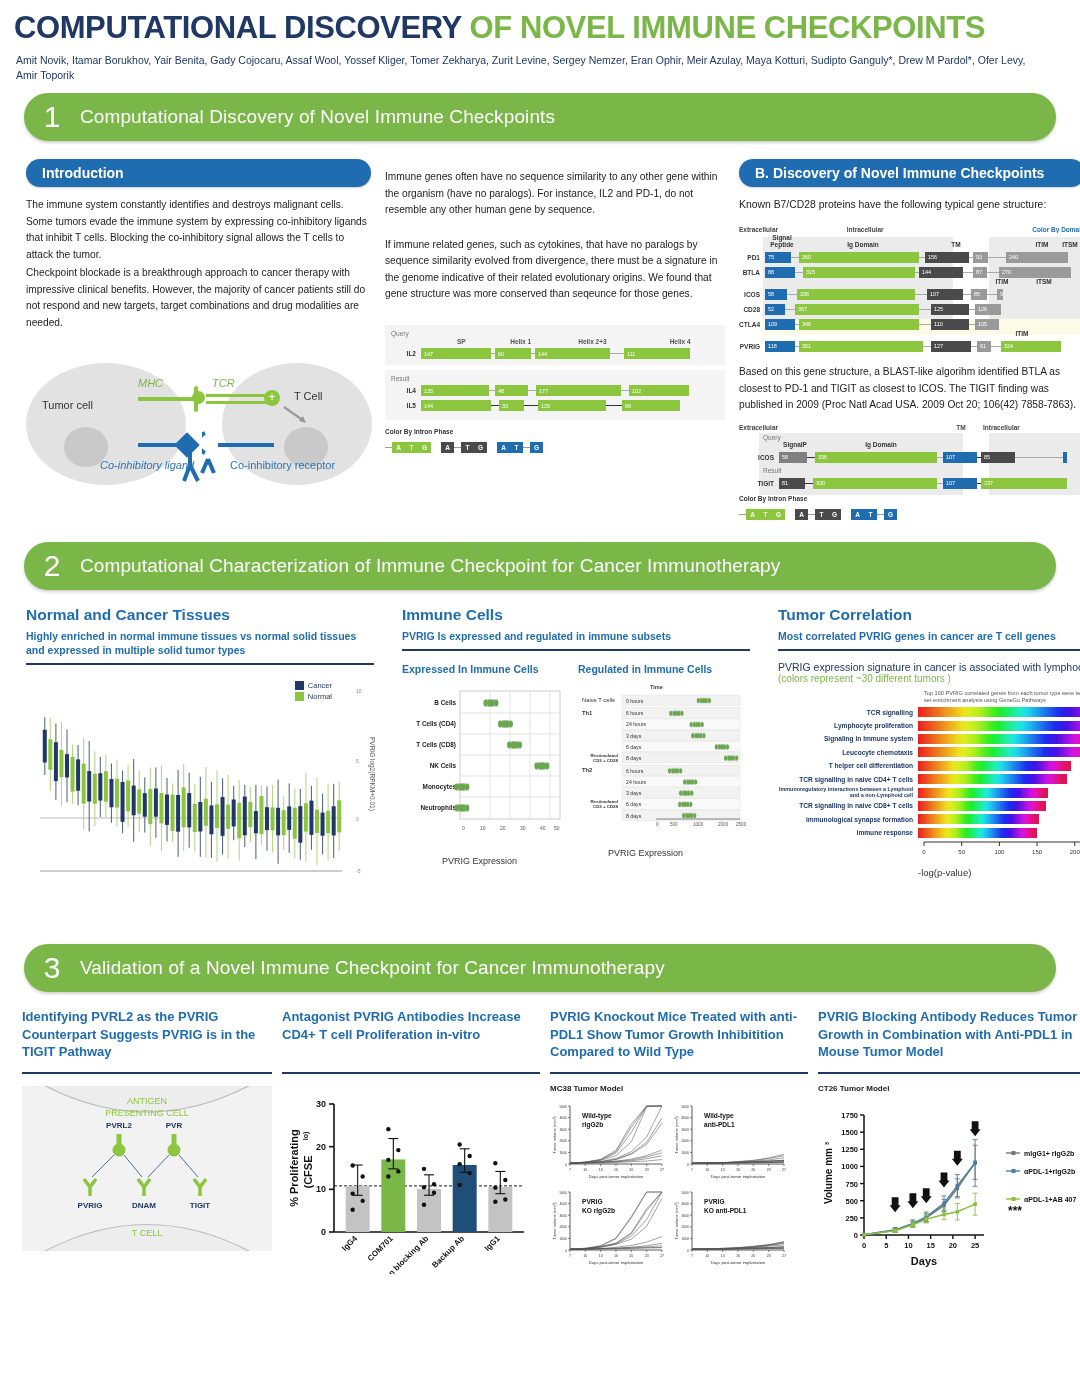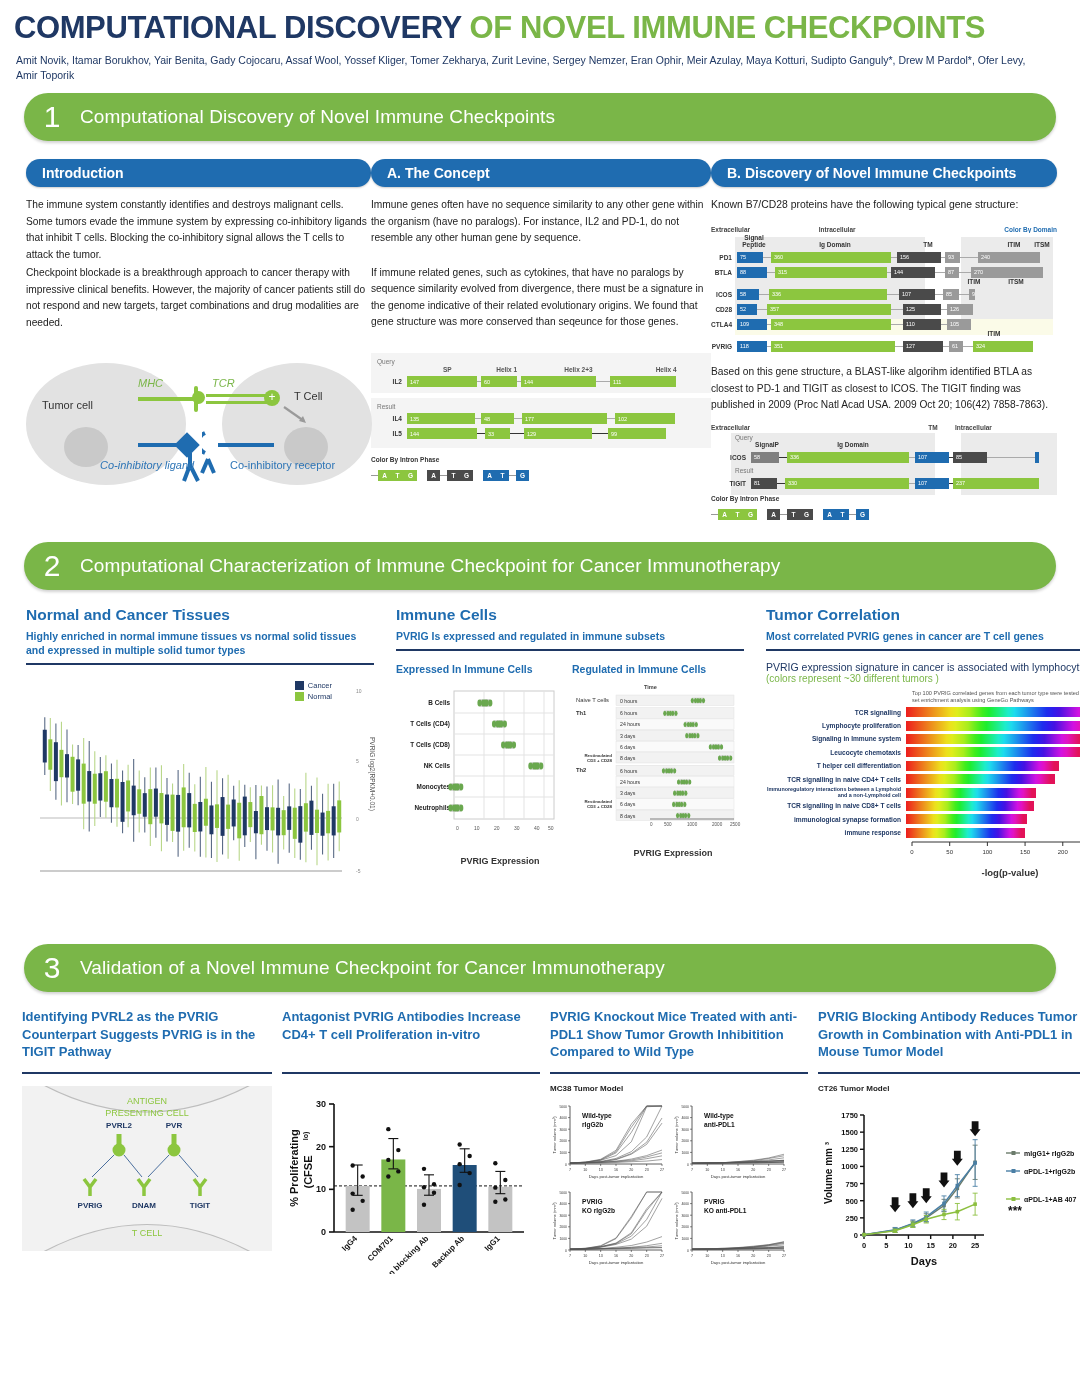--- a/index.html
+++ b/index.html
@@ -33,21 +33,21 @@
   
   .pill {
     height:28px; border-radius:15px; background:#1f6cb0;
     color:#fff; font-size:14px; font-weight:700;
     display:flex; align-items:center; padding-left:16px;
     box-shadow:0 1px 2px rgba(0,0,0,.2);
   }
   .para { font-size:10.2px; line-height:1.62; color:#222; margin-top:10px; }
 
   
-  .sec1 { display:flex; margin:18px 14px 0 14px; }
+  .sec1 { display:flex; gap:14px; margin:18px 14px 0 14px; }
   .c1 { width:348px; } .c2 { width:340px; } .c3 { width:348px; }
 
   
   .cellfig { position:relative; width:345px; height:140px; margin-top:22px; }
   .blob { position:absolute; background:#e2e2e2; border-radius:50%; }
   .nuc { position:absolute; background:#c9c9c9; border-radius:50%; }
   .lbl { position:absolute; font-size:11px; }
   .grn { color:#7ab648;font-style:italic; } .blu { color:#2e75b6; }
   .bar-g { position:absolute; background:#8cc63f; }
   .bar-b { position:absolute; background:#1f6cb0; }
@@ -60,37 +60,37 @@
   .seg { height:11px; font-size:5.5px; color:#fff; display:flex; align-items:center; padding-left:3px; }
   .seg.green { background:#8cc63f; } .seg.blue { background:#1f6cb0; }
   .seg.dark { background:#4a4a4a; } .seg.gray { background:#9a9a9a; }
   .conn { height:1px; background:#aaa; flex:0 0 auto; }
   .legend-intron { display:flex; align-items:center; gap:10px; margin-top:7px; }
   .lg-grp { display:flex; align-items:center; }
   .lg-box { width:13px; height:11px; font-size:6.5px; color:#fff; display:flex; align-items:center; justify-content:center; font-weight:700; }
   .lg-line { width:7px; height:1px; background:#999; }
 
   
-  .sec2 { display:flex; gap:22px; margin:16px 14px 0 14px; }
+  .sec2 { display:flex; gap:28px; margin:16px 14px 0 14px; }
   .h2t { font-size:15.5px; font-weight:700; color:#1f6cb0; }
   .h2s { font-size:10.5px; font-weight:700; color:#1f6cb0; margin-top:5px; line-height:1.35; }
   .hr2 { height:2px; background:#1f3864; margin-top:6px; }
 
   
   .boxwrap { position:relative; width:348px; height:245px; margin-top:10px; }
   .bpsvg { position:absolute; left:0; top:0; }
   .legbox { position:absolute; right:42px; top:6px; font-size:7.5px; }
   .legrow { display:flex; align-items:center; gap:4px; margin-bottom:2px; }
   .legsw { width:9px; height:9px; }
   .ylabv { position:absolute; right:-2px; top:62px; font-size:6.5px; color:#555;
            writing-mode:vertical-rl; }
 
   
   .icTitle { font-size:10.5px; font-weight:700; color:#1f6cb0; }
-  .ax-lab { font-size:9px; font-weight:700; color:#333; text-align:center; margin-top:3px; }
+  .ax-lab { font-size:9px; font-weight:400; color:#333; margin-top:3px; }
 
   
   .tcTitle { font-size:10.5px; color:#1f3864; }
   .tcSub { font-size:10px; color:#7ab648; }
   .tcNote { font-size:5.6px; color:#555; line-height:1.3; }
   .barrow { display:flex; align-items:center; height:11px; margin-bottom:2.4px; }
   .barlab { width:140px; text-align:right; font-size:6.6px; font-weight:700; color:#1f3864; padding-right:5px; line-height:1.08;}
   .bar { height:10px; }
 
   
@@ -164,21 +164,20 @@
             <path d="M8,2 L8,14 M8,14 L2,30 M8,14 L16,30" stroke="#1f6cb0" stroke-width="4" fill="none"></path>
             <path d="M26,8 L20,22 M26,8 L32,22" stroke="#1f6cb0" stroke-width="4" fill="none"></path>
           </svg>
         </div>
         <div class="lbl blu" style="left:74px;top:106px;width:110px;line-height:1.25;font-style:italic;">Co-inhibitory ligand</div>
         <div class="lbl blu" style="left:204px;top:106px;width:110px;line-height:1.25;">Co-inhibitory receptor</div>
       </div>
     </div>
 
     <div class="c2">
-      <div class="pill">A. The Concept</div>
       <div class="para">Immune genes often have no sequence similarity to any other gene within the organism (have no paralogs). For instance, IL2 and PD-1, do not resemble any other human gene by sequence.</div>
       <div class="para" style="margin-top:18px">If immune related genes, such as cytokines, that have no paralogs by sequence similarity evolved from divergence, there must be a signature in the genome indicative of their related evolutionary origins. We found that gene structure was more conserved than seqeunce for those genes.</div>
 
       <div class="genefig" style="margin-top:22px;background:#f4f4f4;border:none;padding:5px 6px;">
         <div class="gf-title" style="color:#777;font-weight:400;">Query</div>
         <div style="display:flex;margin:1px 0 0 34px;">
           <div style="width:73px;text-align:center;" class="gf-title">SP</div>
           <div style="width:46px;text-align:center;" class="gf-title">Helix 1</div>
           <div style="width:98px;text-align:center;" class="gf-title">Helix 2+3</div>
           <div style="width:78px;text-align:center;" class="gf-title">Helix 4</div>

